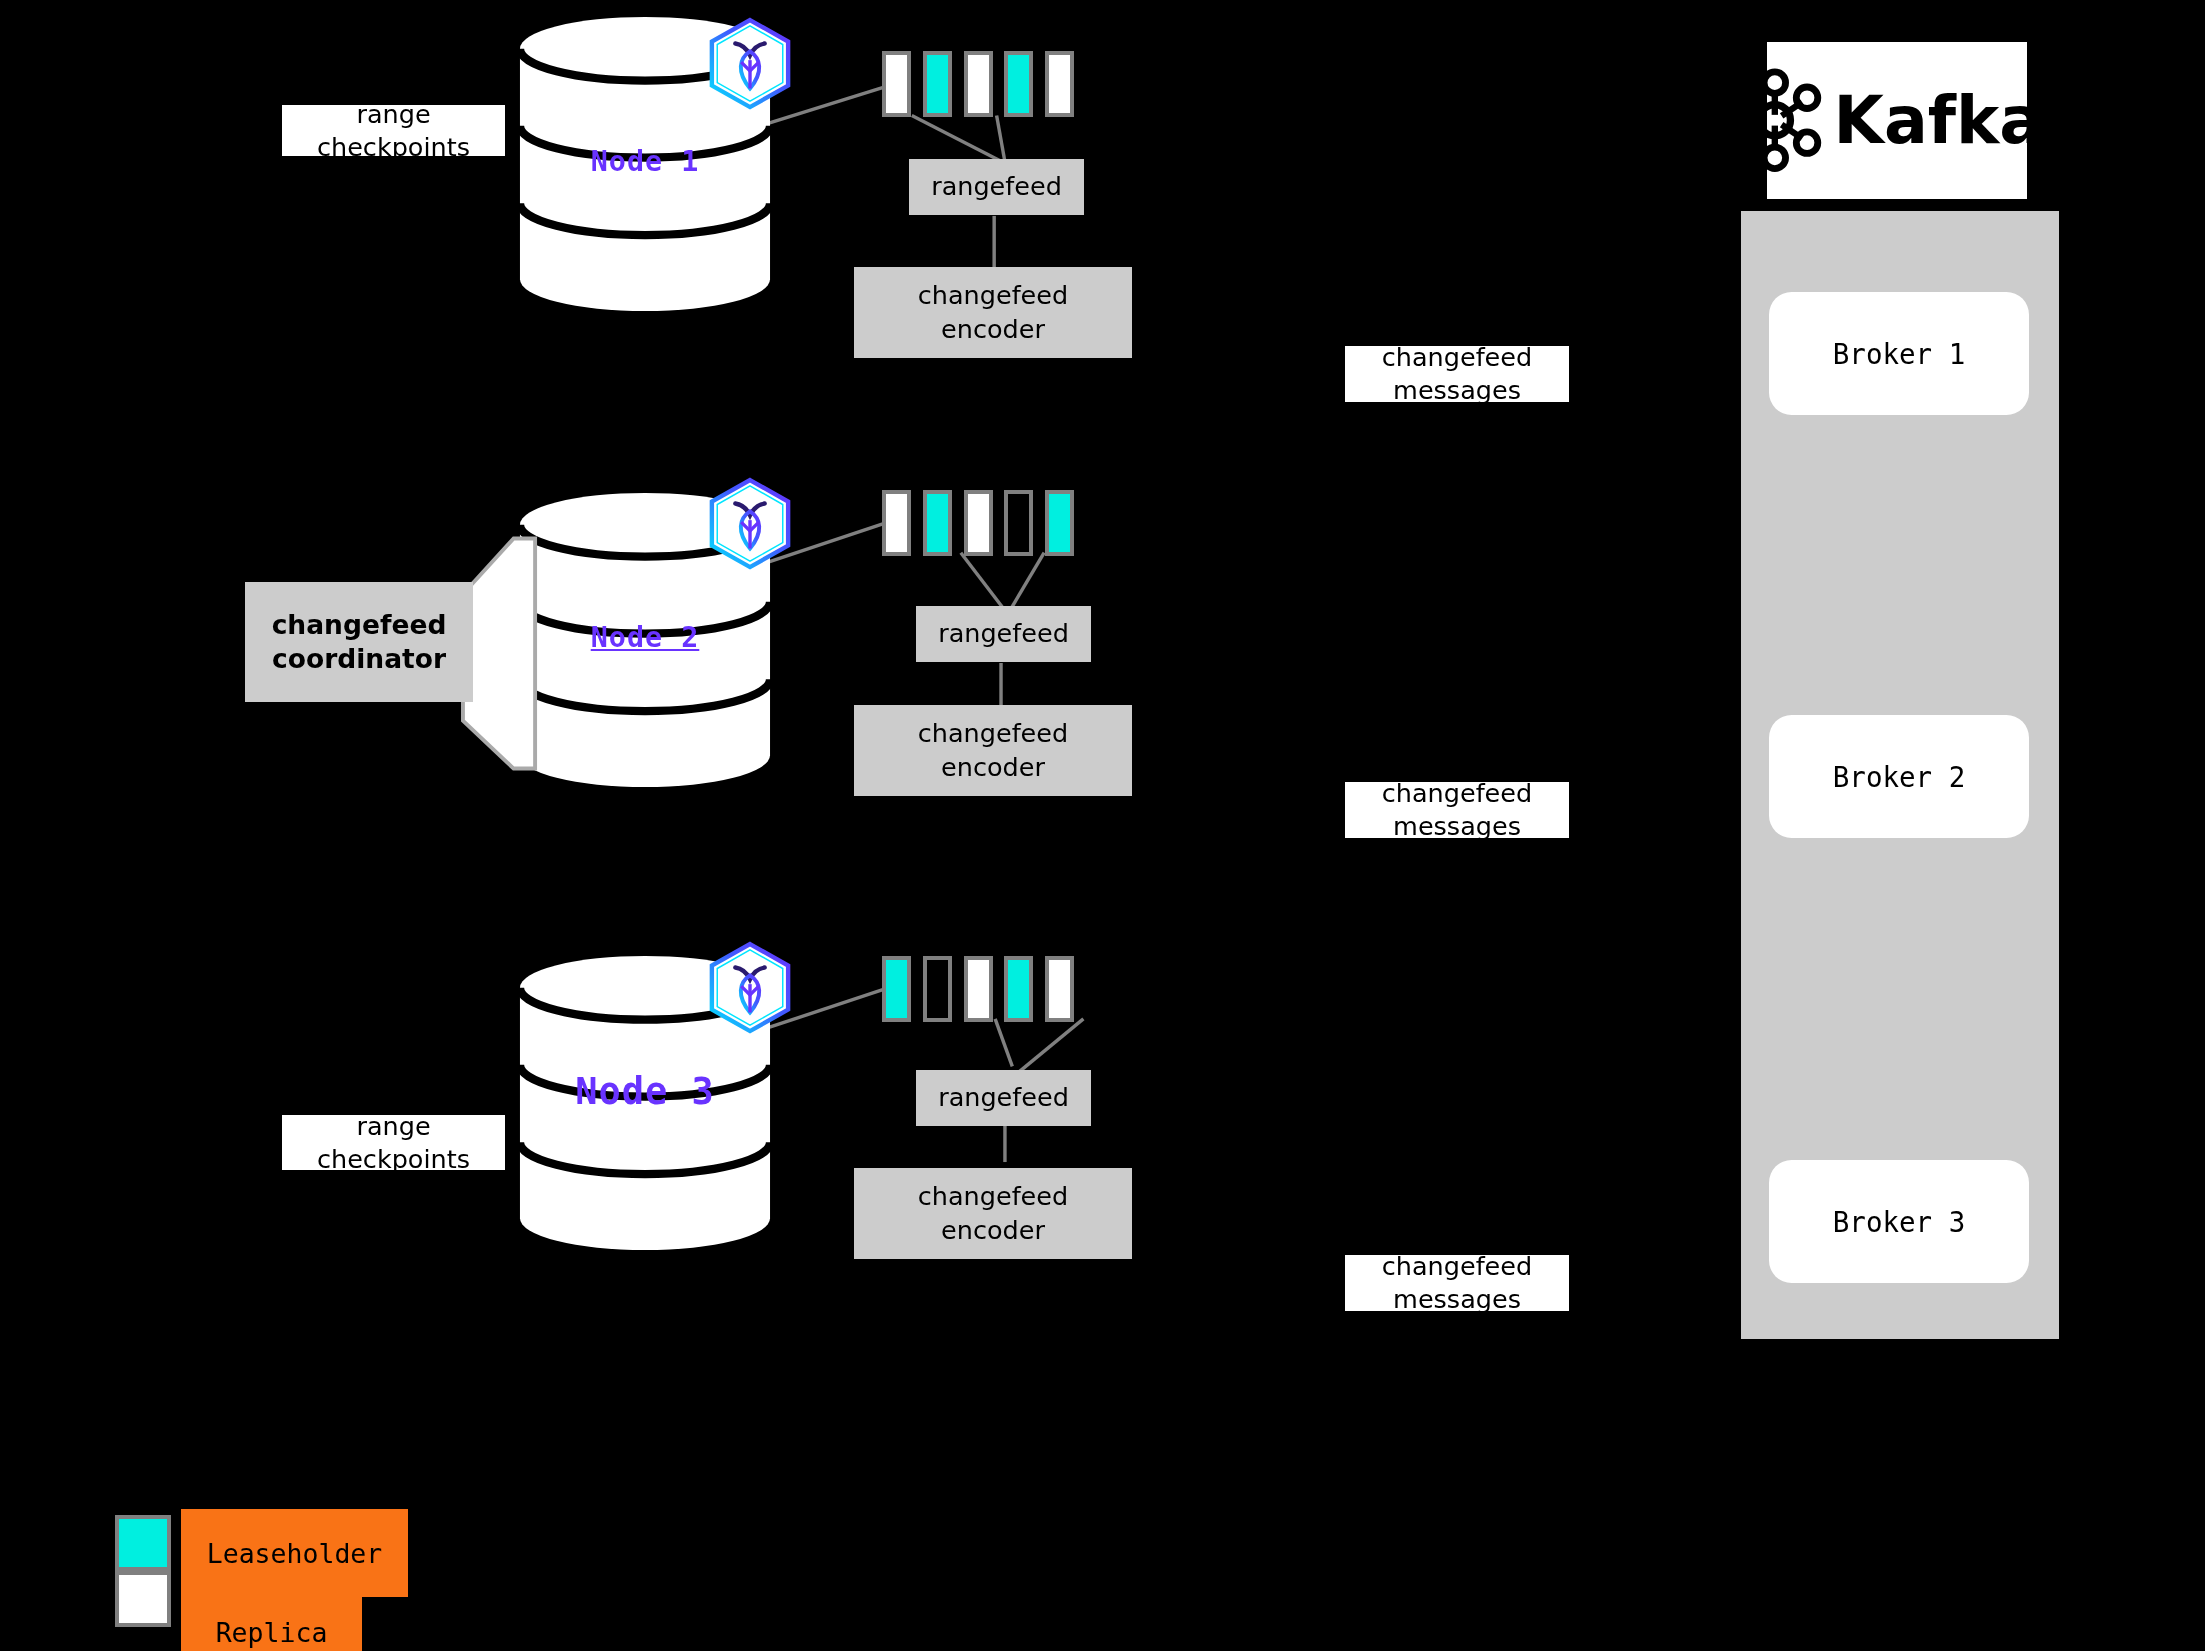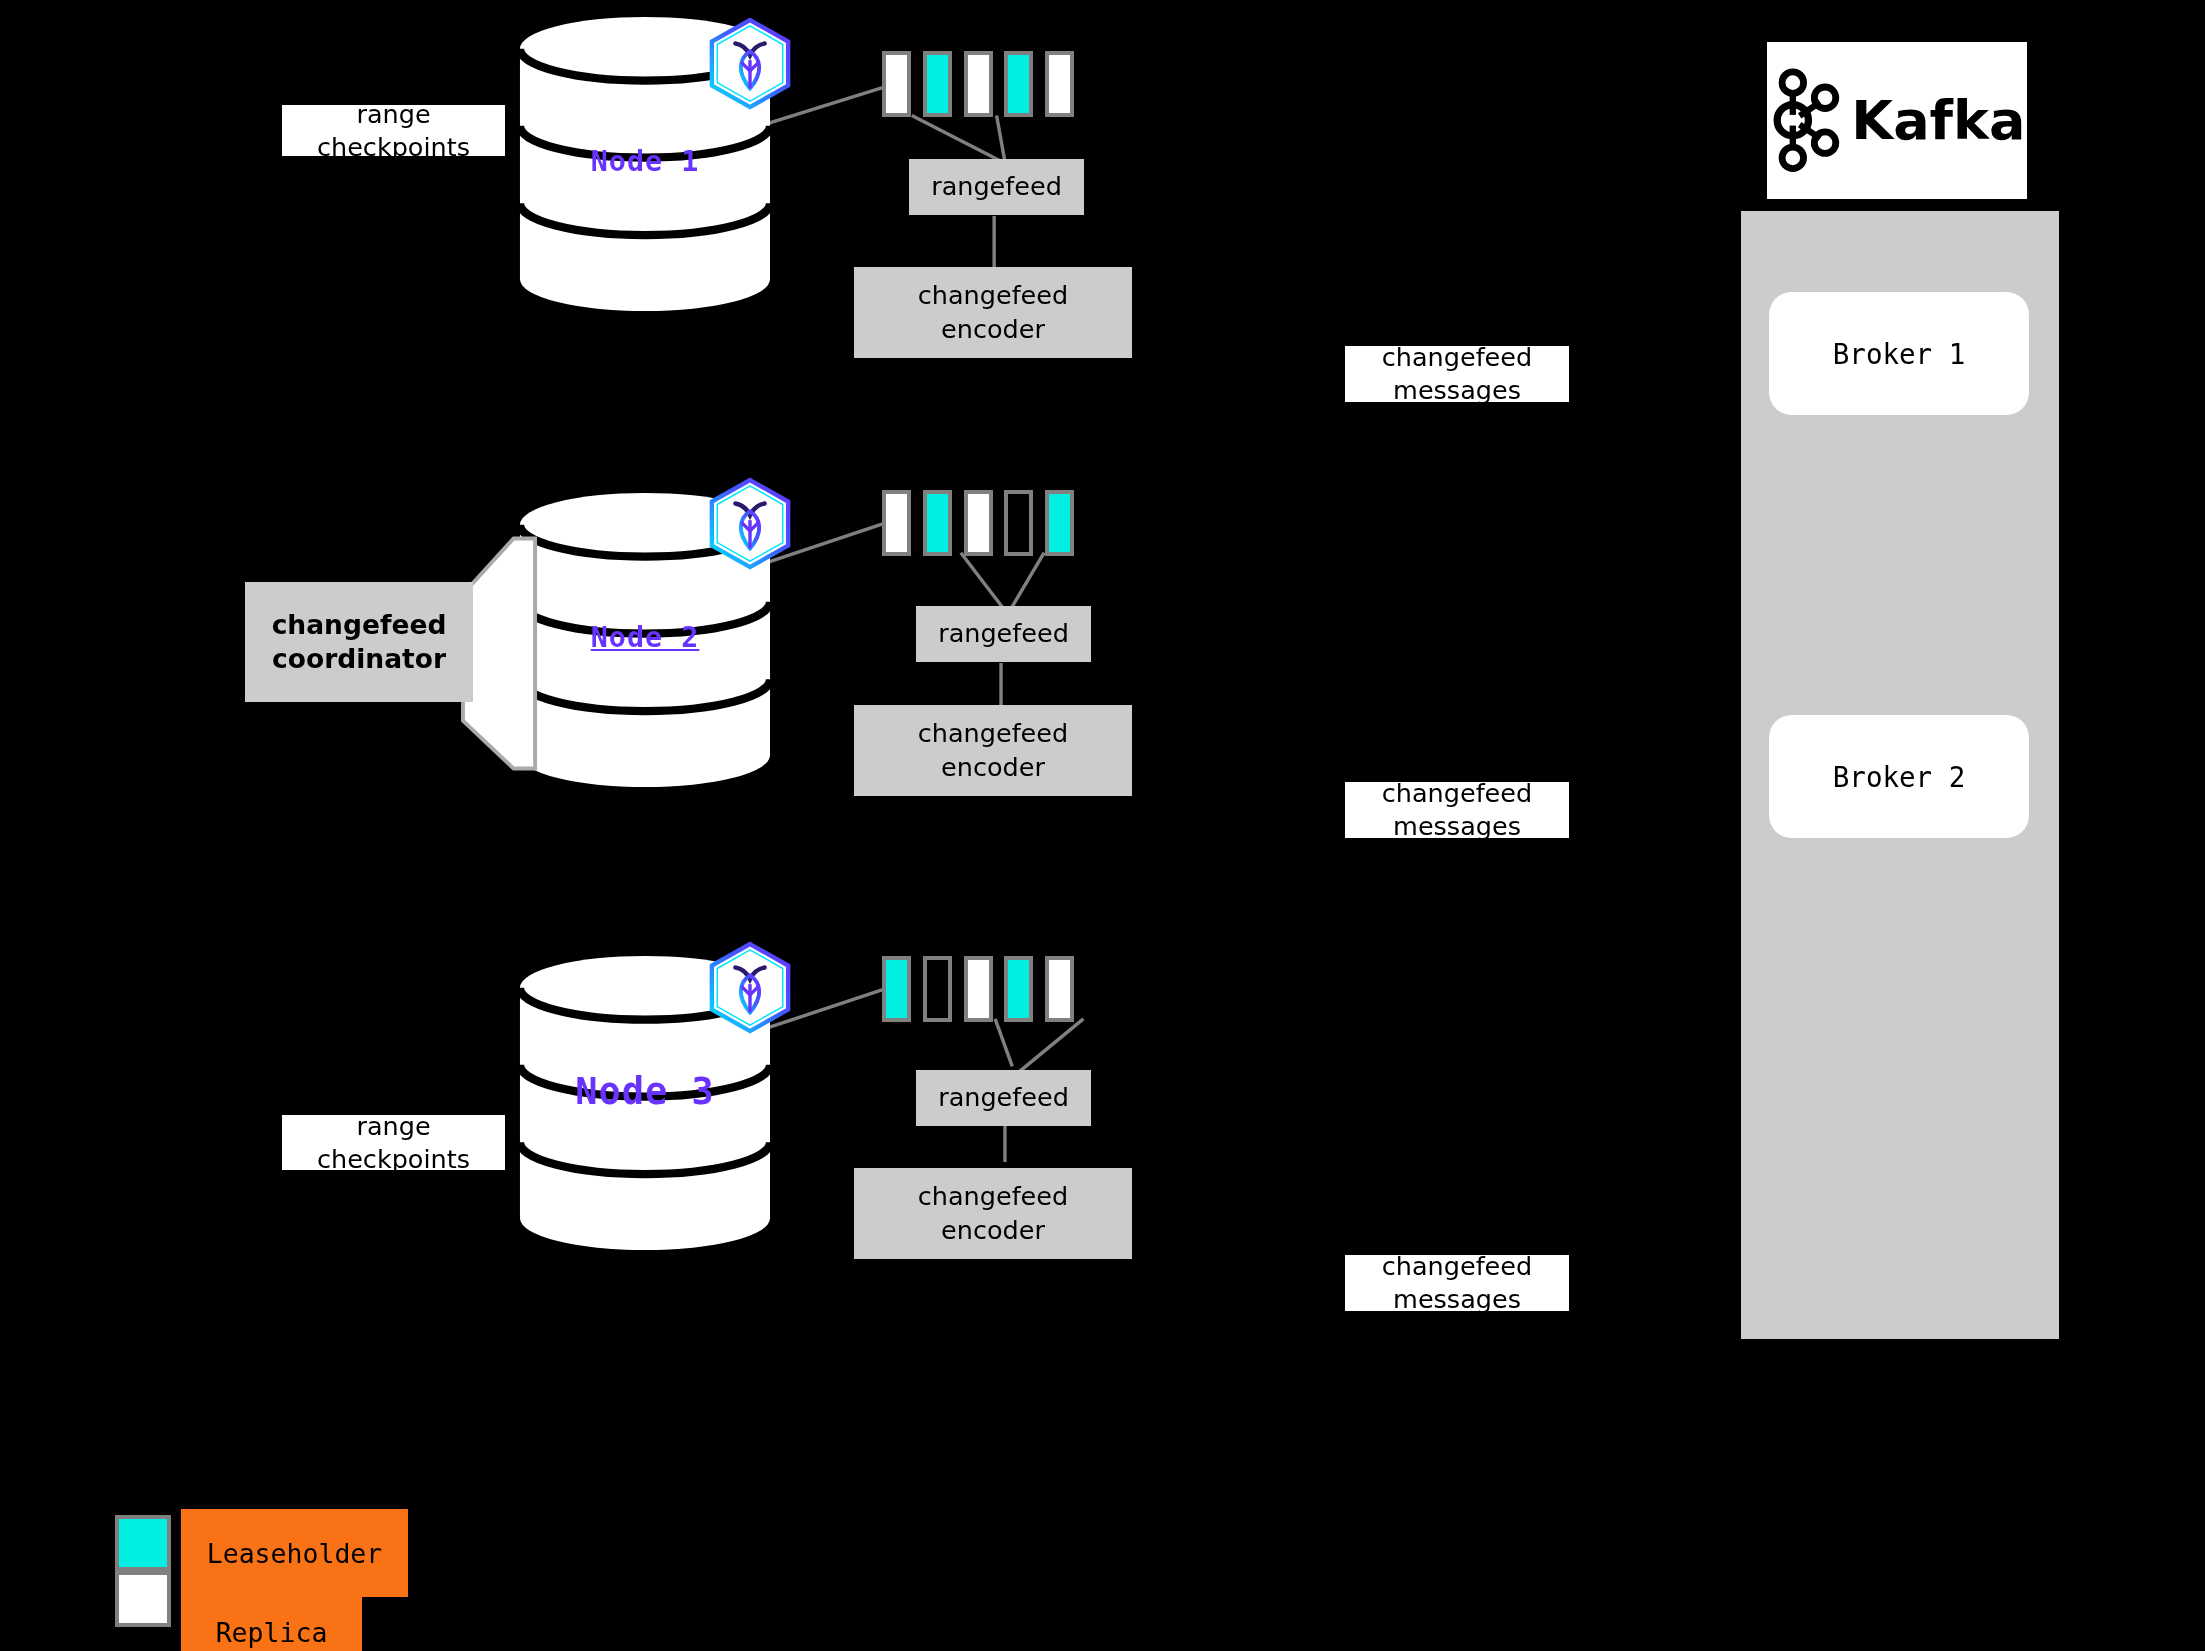--- a/index.html
+++ b/index.html
@@ -366,34 +366,37 @@
             <line x1="62" y1="100" x2="104" y2="72"></line>
             <line x1="62" y1="118" x2="104" y2="146"></line>
           </g>
           <circle cx="48" cy="32" r="22" fill="none" stroke="#000000" stroke-width="14"></circle>
           <circle cx="48" cy="109" r="32" fill="none" stroke="#000000" stroke-width="15"></circle>
           <circle cx="48" cy="186" r="22" fill="none" stroke="#000000" stroke-width="14"></circle>
           <circle cx="114" cy="63" r="22" fill="none" stroke="#000000" stroke-width="14"></circle>
           <circle cx="114" cy="155" r="22" fill="none" stroke="#000000" stroke-width="14"></circle>
         </svg>
       </span>
-      <span class="kafka-wordmark" style="font-size:54px;">Kafka</span>
+      <span class="kafka-wordmark" style="font-size:65px;">Kafka</span>
     </div>
   </div>
 
   <div class="kafka-panel abs" style="left:1741px; top:211px; width:318px; height:1128px;"></div>
 
   <div class="broker" style="left:1769px; top:292px; width:260px; height:123px; font-size:27.5px;">
     <span>Broker 1</span>
   </div>
 
   <div class="broker" style="left:1769px; top:715px; width:260px; height:123px; font-size:27.5px;">
     <span>Broker 2</span>
   </div>
 
+  <div class="broker" style="left:1769px; top:1160px; width:260px; height:123px; font-size:27.5px;">
+    <span>Broker 3</span>
+  </div>
 
 
   <div class="legend-swatch" style="left:115px; top:1515px; background:#00efe0;"></div>
   <div class="legend-label" style="left:181px; top:1509px; width:227px; height:88px; font-size:26.5px;">
     <span>Leaseholder</span>
   </div>
 
   <div class="legend-swatch" style="left:115px; top:1571px; background:#ffffff;"></div>
   <div class="legend-label" style="left:181px; top:1588px; width:181px; height:88px; font-size:26.5px;">
     <span>Replica</span>

